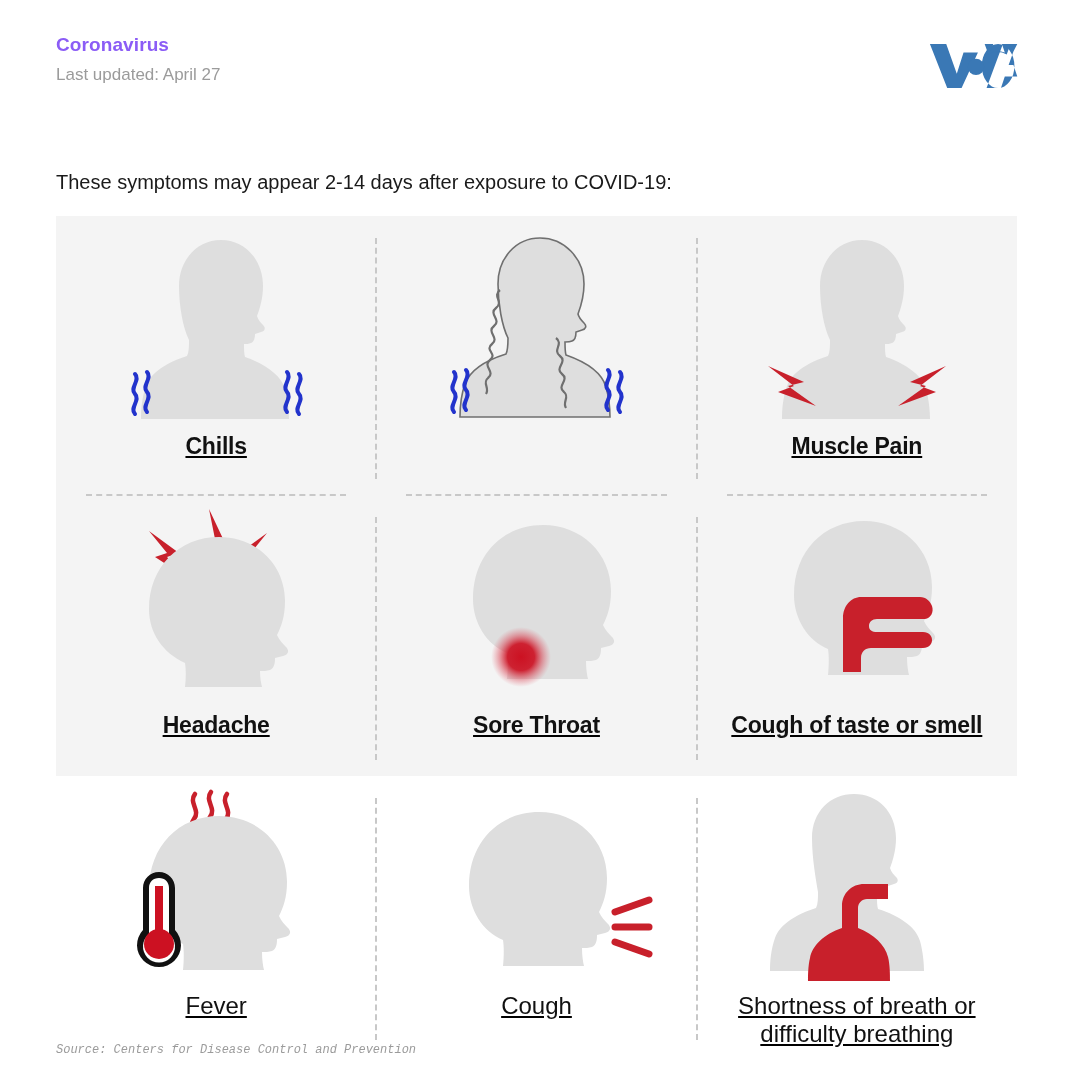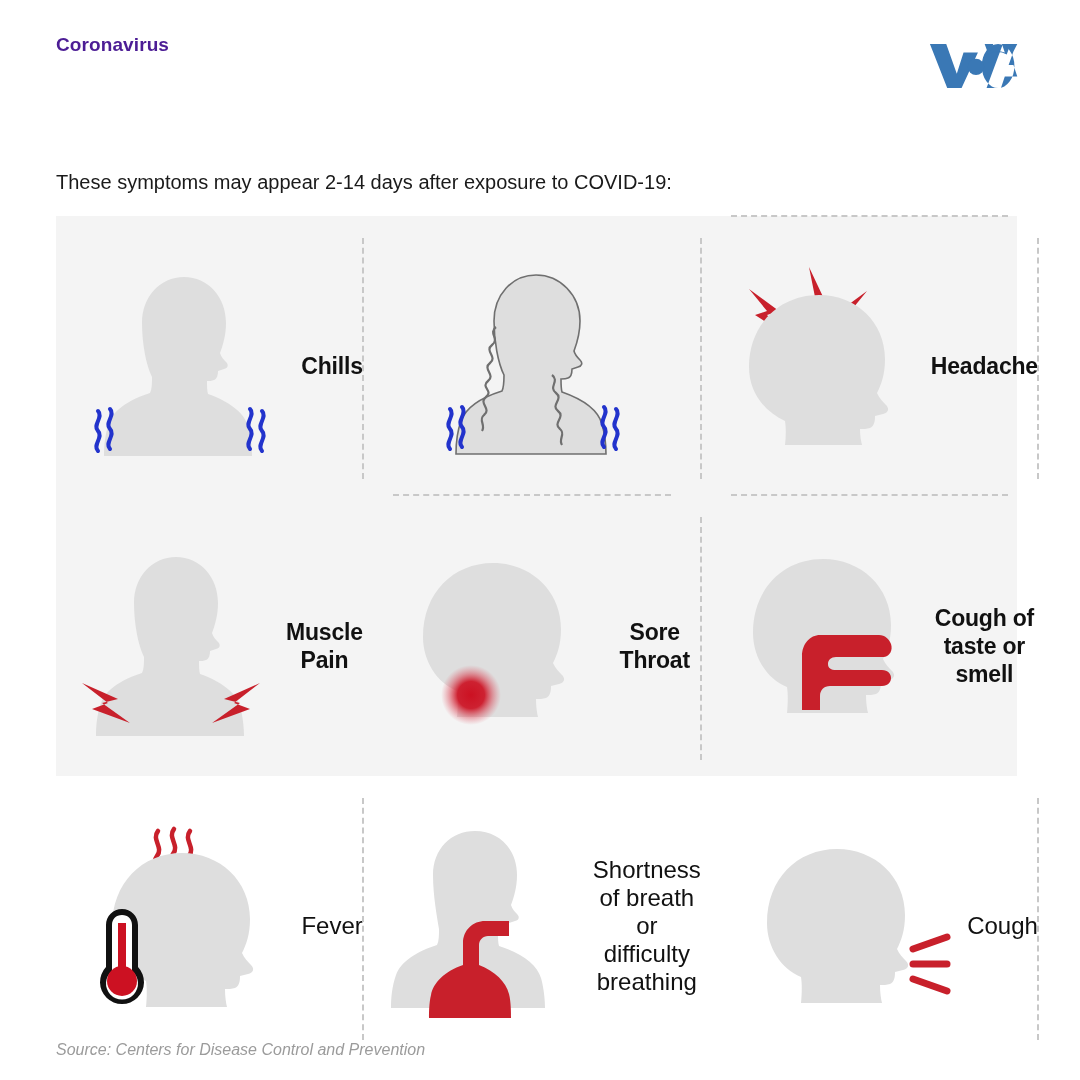--- a/index.html
+++ b/index.html
@@ -8,21 +8,21 @@
     background:#ffffff;
     font-family:"Liberation Sans","DejaVu Sans",sans-serif;
     overflow:hidden;
     position:relative;
   }
   .page{position:relative;width:1080px;height:1080px;box-sizing:border-box;}
 
   
   .header{position:absolute;left:56px;top:34px;width:980px;}
   .kicker{
-    color:#4c1d95;font-size:19px;font-weight:700;letter-spacing:.1px;
+    color:#8b5cf6;font-size:19px;font-weight:700;letter-spacing:.1px;
     line-height:22px;margin:0 0 4px 0;
   }
   .headline{
     color:#111111;font-size:35px;font-weight:700;line-height:40px;
     letter-spacing:-.4px;margin:0;max-width:700px;
   }
   .updated{
     color:#9b9b9b;font-size:17px;font-weight:400;line-height:20px;
     margin:9px 0 0 0;
   }
@@ -40,22 +40,22 @@
     background:#f4f4f4;
   }
   .grid{
     position:absolute;left:56px;top:216px;width:961px;height:840px;
     display:grid;
     grid-template-columns:1fr 1fr 1fr;
     grid-template-rows:279px 281px 280px;
   }
   .cell{
     position:relative;
-    display:flex;flex-direction:row;align-items:center;justify-content:flex-start;
-    padding-top:10px;box-sizing:border-box;
+    display:flex;flex-direction:column;align-items:center;justify-content:flex-start;
+    padding-top:10px;box-sizing:border-box;text-decoration:underline;
   }
   .art{
     position:relative;width:100%;height:196px;
     display:flex;align-items:flex-end;justify-content:center;
   }
   .art svg{display:block;overflow:visible;}
   .label{
     margin-top:10px;text-align:center;color:#111111;
     font-size:23px;line-height:28px;letter-spacing:-.2px;
     font-weight:700;
@@ -68,30 +68,31 @@
     border-left:2px dashed #c8c8c8;
   }
   .hdiv{
     position:absolute;left:30px;right:30px;top:-1px;height:0;
     border-top:2px dashed #c8c8c8;
   }
 
   
   .source{
     position:absolute;left:56px;top:1040px;
-    color:#9b9b9b;font-size:16px;font-style:italic;line-height:20px;
+    color:#9b9b9b;font-size:12px;font-style:italic;line-height:20px;font-family:Liberation Mono, monospace;
   }
 </style>
 </head>
 <body>
 
 <div class="page">
 
   <div class="header">
     <div class="kicker">Coronavirus</div>
+    <div class="updated">Last updated: April 27</div>
   </div>
 
   <div class="lede">These symptoms may appear 2-14 days after exposure to COVID-19:</div>
 
   <div class="logo">
     <svg viewBox="0 0 200 112" width="96" height="56" aria-hidden="true">
       <g fill="#3a78b5">
         <path d="M4 10 h34 l22 62 L74 28 h30 l-34 74 H40 Z"></path>
         <path d="M112 56 a34 46 0 1 1 68 0 a34 46 0 1 1 -68 0 Z M186 10 h-30 l-34 92 h30 l8-24 h26 l-8-24 h-10 l10-28 Z"></path>
         <path d="M118 10 h18 l-6 18 a42 46 0 0 1 30 0 l-6-18 h18 l-8 22 a44 48 0 0 0 -38 0 Z"></path>
@@ -136,46 +137,46 @@
             <path d="M50 144 c6 6-6 14 0 20 c6 6-6 14 0 20"></path>
             <path d="M192 144 c6 6-6 14 0 20 c6 6-6 14 0 20"></path>
             <path d="M204 146 c6 6-6 14 0 20 c6 6-6 14 0 20"></path>
           </g>
         </svg>
       </div>
       <div class="vdiv"></div>
     </div>
 
     <div class="cell">
+      <div class="art">
+        <svg width="230" height="196" viewBox="0 0 230 196">
+          <path fill="#dedede" d="M78 60c0-26 18-46 42-46s42 20 42 46c0 12-3 22-6 30 c1 4 4 7 6 9 c3 3 2 6-2 7 l-6 2 c0 4-1 8-4 9 c-2 1-5 1-7 1 c0 5 0 10 1 13 c20 7 36 18 40 32 c3 11 4 22 4 30 H40 c0-10 1-22 5-33 c5-14 22-24 41-30 c2-4 2-10 2-16 C82 102 78 80 78 60Z"></path>
+          <g fill="#c8202b">
+            <path d="M26 140 l36 16 l-16 4 l28 20 l-38 -14 l16 -6 Z"></path>
+            <path d="M204 140 l-36 16 l16 4 l-28 20 l38 -14 l-16 -6 Z"></path>
+          </g>
+        </svg>
+      </div>
+      <div class="label">Muscle Pain</div>
+    </div>
+
+    <div class="cell">
       <div class="hdiv"></div>
       <div class="art">
         <svg width="230" height="196" viewBox="0 0 230 196">
           <g fill="#c8202b">
             <path d="M108 4 l16 34 l-12 -2 l14 30 l-24 -30 l12 -2 Z"></path>
             <path d="M48 26 l30 22 l-12 4 l22 22 l-34 -22 l12 -4 Z"></path>
             <path d="M166 28 l-30 22 l12 4 l-22 22 l34 -22 l-12 -4 Z"></path>
           </g>
           <path fill="#dedede" d="M48 104 c0-42 30-72 70-72 c38 0 66 28 66 64 c0 16-4 26-8 34 c2 5 6 9 9 12 c4 4 2 8-3 9 l-8 2 c0 6-1 10-5 12 c-3 1-7 1-10 1 c0 7 1 12 2 16 H84 c1-8 1-18 0-24 C62 148 48 128 48 104Z"></path>
         </svg>
       </div>
       <div class="label">Headache</div>
       <div class="vdiv"></div>
-    </div>
-
-    <div class="cell">
-      <div class="art">
-        <svg width="230" height="196" viewBox="0 0 230 196">
-          <path fill="#dedede" d="M78 60c0-26 18-46 42-46s42 20 42 46c0 12-3 22-6 30 c1 4 4 7 6 9 c3 3 2 6-2 7 l-6 2 c0 4-1 8-4 9 c-2 1-5 1-7 1 c0 5 0 10 1 13 c20 7 36 18 40 32 c3 11 4 22 4 30 H40 c0-10 1-22 5-33 c5-14 22-24 41-30 c2-4 2-10 2-16 C82 102 78 80 78 60Z"></path>
-          <g fill="#c8202b">
-            <path d="M26 140 l36 16 l-16 4 l28 20 l-38 -14 l16 -6 Z"></path>
-            <path d="M204 140 l-36 16 l16 4 l-28 20 l38 -14 l-16 -6 Z"></path>
-          </g>
-        </svg>
-      </div>
-      <div class="label">Muscle Pain</div>
     </div>
 
     <div class="cell">
       <div class="hdiv"></div>
       <div class="art">
         <svg width="230" height="196" viewBox="0 0 230 196">
           <defs>
             <radialGradient id="throatGlow" cx="50%" cy="50%" r="50%">
               <stop offset="0%" stop-color="#cc1122" stop-opacity="1"></stop>
               <stop offset="45%" stop-color="#cc1122" stop-opacity=".92"></stop>
@@ -219,39 +220,39 @@
           </g>
         </svg>
       </div>
       <div class="label regular">Fever</div>
       <div class="vdiv"></div>
     </div>
 
     <div class="cell">
       <div class="art">
         <svg width="230" height="196" viewBox="0 0 230 196">
-          <path fill="#dedede" d="M70 52c0-26 18-44 42-44s42 18 42 44c0 12-3 22-6 30 c1 4 4 7 6 9 c3 3 2 6-2 7 l-6 2 c0 4-1 8-4 9 c-2 1-5 1-7 1 c0 5 0 10 1 13 c22 7 38 18 42 32 c3 11 4 22 4 30 H28 c0-10 1-22 5-33 c5-14 22-24 41-30 c2-4 2-10 2-16 C74 94 70 72 70 52Z"></path>
-          <path fill="#c8202b" d="M146 98 h-24 c-12 0-22 9-22 22 v22 c-18 6-30 18-32 30 c-2 8-2 18-2 23 h82 c0-6 0-16-2-24 c-3-12-14-23-30-29 v-20 c0-5 4-9 9-9 h21 Z"></path>
-        </svg>
-      </div>
-      <div class="label regular">Shortness of breath or difficulty breathing</div>
-    </div>
-
-    <div class="cell">
-      <div class="art">
-        <svg width="230" height="196" viewBox="0 0 230 196">
           <path fill="#dedede" d="M48 100 c0-44 30-74 70-74 c38 0 68 28 68 66 c0 16-4 26-8 34 c2 5 6 9 9 12 c4 4 2 8-3 9 l-8 2 c0 6-1 10-5 12 c-3 1-7 1-10 1 c0 8 1 14 2 18 H82 c1-10 1-20 0-26 C62 146 48 124 48 100Z"></path>
           <g stroke="#c8202b" stroke-width="7" stroke-linecap="round">
             <line x1="194" y1="126" x2="228" y2="114"></line>
             <line x1="194" y1="141" x2="228" y2="141"></line>
             <line x1="194" y1="156" x2="228" y2="168"></line>
           </g>
         </svg>
       </div>
       <div class="label regular">Cough</div>
       <div class="vdiv"></div>
     </div>
 
+    <div class="cell">
+      <div class="art">
+        <svg width="230" height="196" viewBox="0 0 230 196">
+          <path fill="#dedede" d="M70 52c0-26 18-44 42-44s42 18 42 44c0 12-3 22-6 30 c1 4 4 7 6 9 c3 3 2 6-2 7 l-6 2 c0 4-1 8-4 9 c-2 1-5 1-7 1 c0 5 0 10 1 13 c22 7 38 18 42 32 c3 11 4 22 4 30 H28 c0-10 1-22 5-33 c5-14 22-24 41-30 c2-4 2-10 2-16 C74 94 70 72 70 52Z"></path>
+          <path fill="#c8202b" d="M146 98 h-24 c-12 0-22 9-22 22 v22 c-18 6-30 18-32 30 c-2 8-2 18-2 23 h82 c0-6 0-16-2-24 c-3-12-14-23-30-29 v-20 c0-5 4-9 9-9 h21 Z"></path>
+        </svg>
+      </div>
+      <div class="label regular">Shortness of breath or difficulty breathing</div>
+    </div>
+
   </div>
 
   <div class="source">Source: Centers for Disease Control and Prevention</div>
 
 </div>
 
 </body></html>

